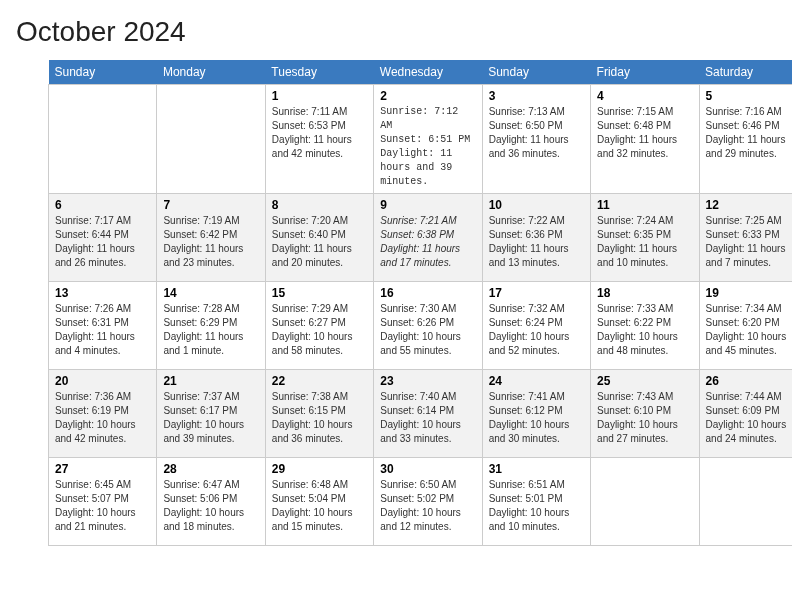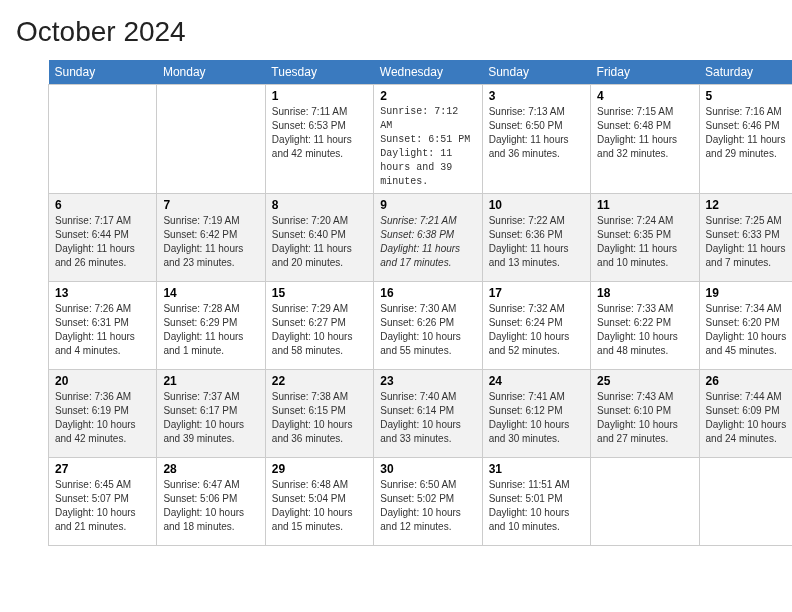--- a/index.html
+++ b/index.html
@@ -303,21 +303,21 @@
 Daylight: 10 hours and 15 minutes.</div>
         </td>
         <td>
           <span class="day-num">30</span>
           <div class="day-info" style="white-space: pre-line;">Sunrise: 6:50 AM
 Sunset: 5:02 PM
 Daylight: 10 hours and 12 minutes.</div>
         </td>
         <td>
           <span class="day-num">31</span>
-          <div class="day-info" style="white-space: pre-line;">Sunrise: 11:51 AM
+          <div class="day-info" style="white-space: pre-line;">Sunrise: 6:51 AM
 Sunset: 5:01 PM
 Daylight: 10 hours and 10 minutes.</div>
         </td>
         <td class="empty"></td>
         <td class="empty"></td>
       </tr>
     </tbody>
 </table>
 
 </body></html>

